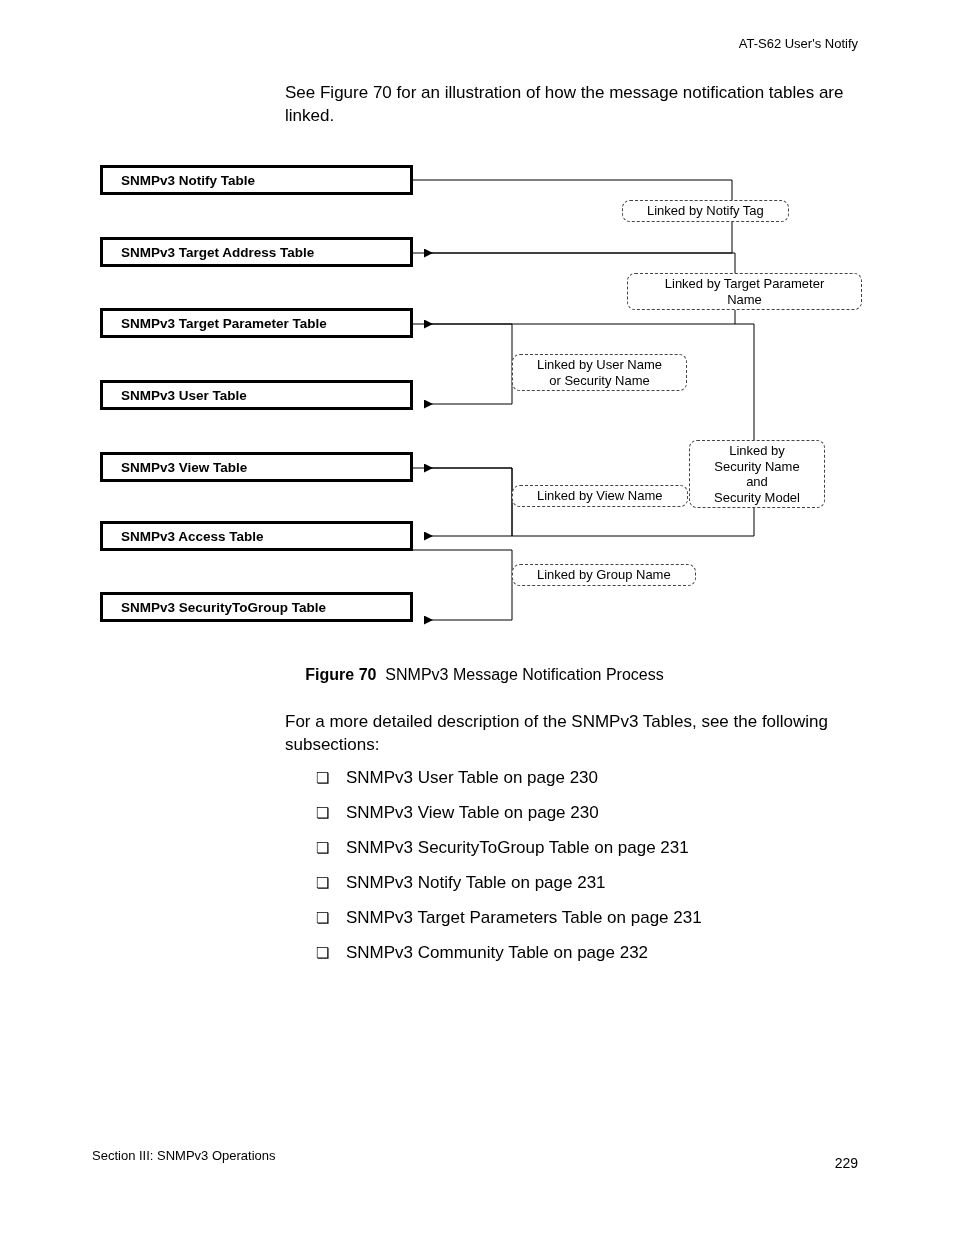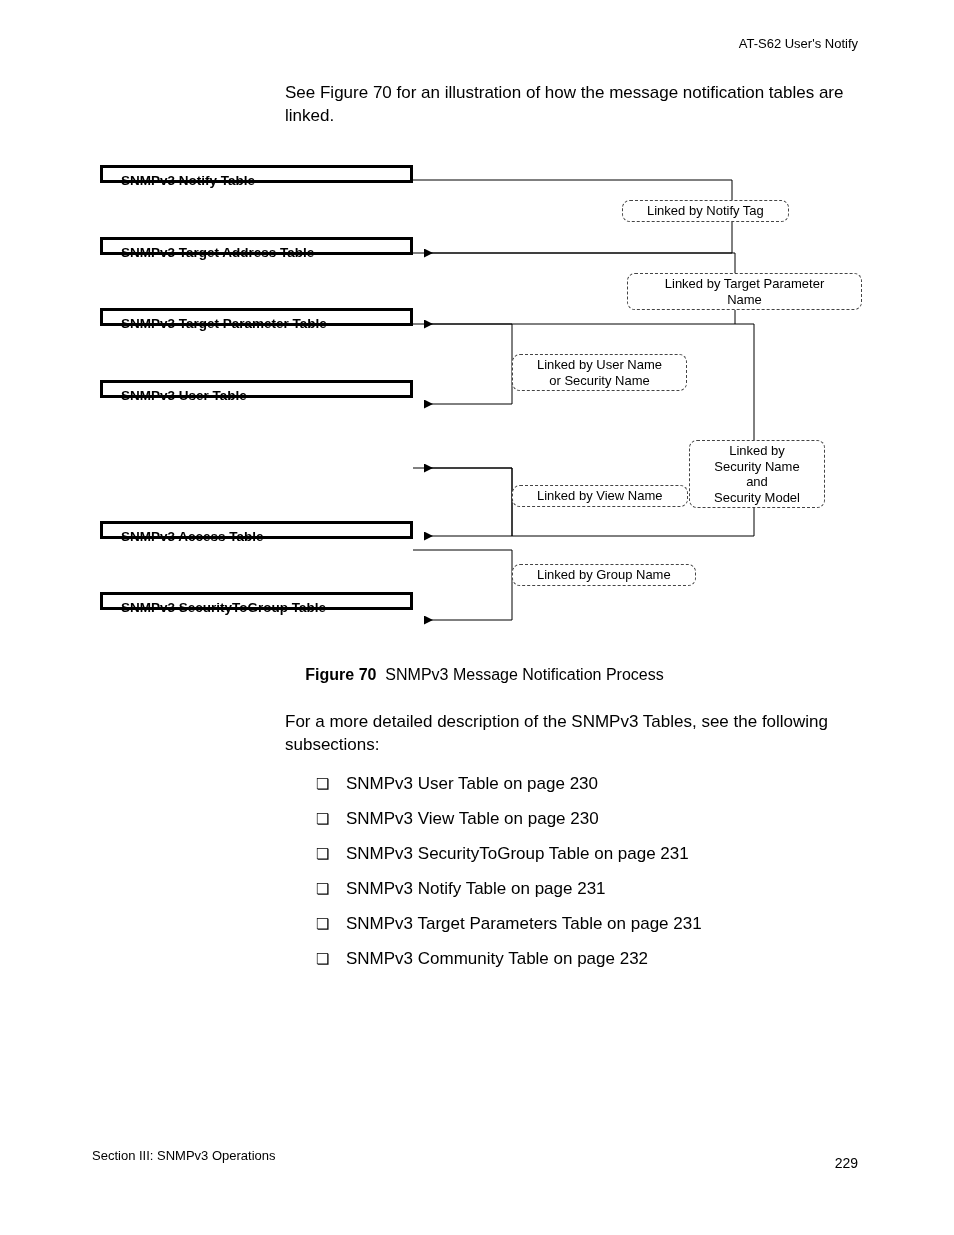--- a/index.html
+++ b/index.html
@@ -29,21 +29,21 @@
     position: absolute;
     top: 160px;
     left: 92px;
     width: 770px;
     height: 470px;
   }
   .box {
     position: absolute;
     left: 8px;
     width: 313px;
-    height: 18px;
+    height: 30px;
     border: 3px solid #000;
     font-weight: bold;
     font-size: 13.5px;
     padding: 5px 12px 0 18px;
     background: #fff;
   }
   .link-label {
     position: absolute;
     border: 1px dashed #444;
     border-radius: 8px;
@@ -71,21 +71,20 @@
     font-size: 17px;
     line-height: 1.35;
   }
   ul.bullets {
     position: absolute;
     top: 768px;
     left: 316px;
     width: 540px;
     list-style: none;
     font-size: 17px;
-    margin-top: 6px;
   }
   ul.bullets li {
     margin-bottom: 15px;
     padding-left: 30px;
     position: relative;
   }
   ul.bullets li::before {
     content: "❏";
     position: absolute;
     left: 0;
@@ -131,20 +130,21 @@
     <polyline points="321,308 420,308 420,376" fill="none" stroke="#000" stroke-width="1"></polyline>
     <polyline points="420,376 420,308 339,308" fill="none" stroke="#000" stroke-width="1" marker-end="url(#arrow)"></polyline>
 
     <polyline points="321,390 420,390 420,460 339,460" fill="none" stroke="#000" stroke-width="1" marker-end="url(#arrow)"></polyline>
   </svg>
 
   <div class="box" style="top:5px;">SNMPv3 Notify Table</div>
   <div class="box" style="top:77px;">SNMPv3 Target Address Table</div>
   <div class="box" style="top:148px;">SNMPv3 Target Parameter Table</div>
   <div class="box" style="top:220px;">SNMPv3 User Table</div>
+  <div class="box" style="top:292px;">SNMPv3 View Table</div>
   <div class="box" style="top:361px;">SNMPv3 Access Table</div>
   <div class="box" style="top:432px;">SNMPv3 SecurityToGroup Table</div>
 
   <div class="link-label" style="top:40px; left:530px;">Linked by Notify Tag</div>
   <div class="link-label" style="top:194px; left:420px; white-space:pre-line;">Linked by User Name
 or Security Name</div>
   <div class="link-label" style="top:113px; left:535px;">Linked by Target Parameter Name</div>
   <div class="link-label" style="top:325px; left:420px;">Linked by View Name</div>
   <div class="link-label" style="top:280px; left:597px; white-space:pre-line;">Linked by
 Security Name

